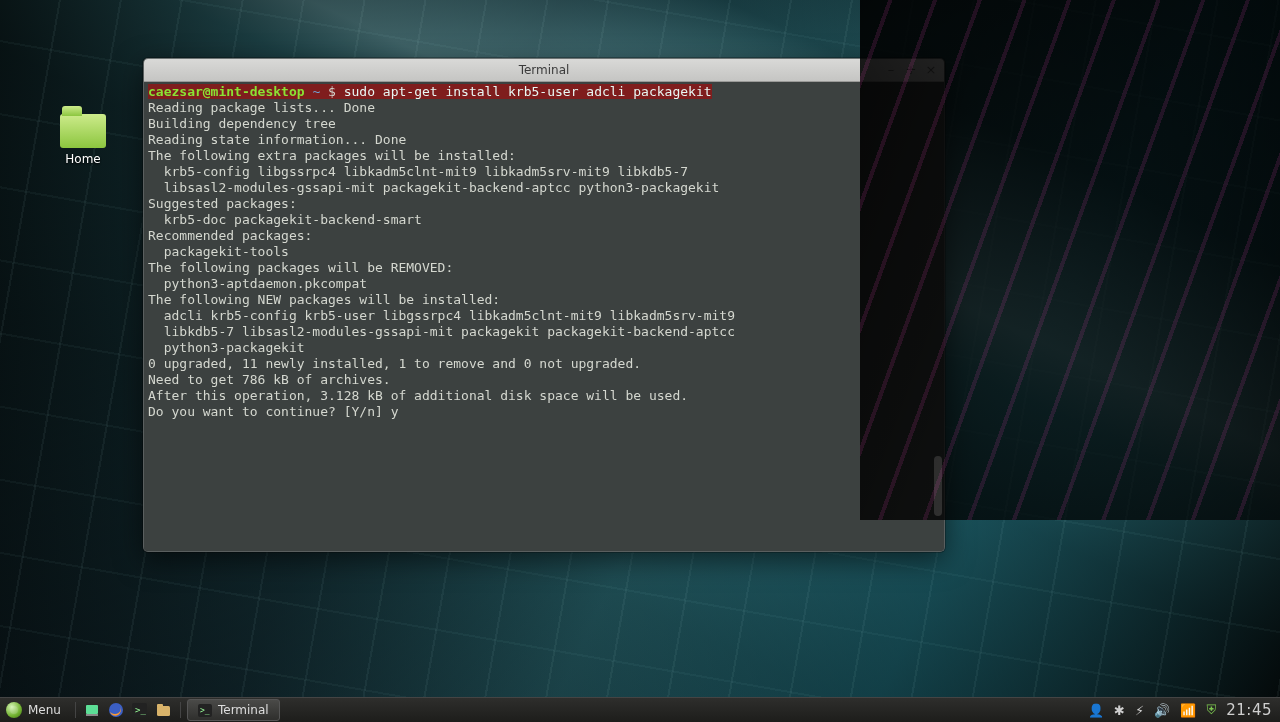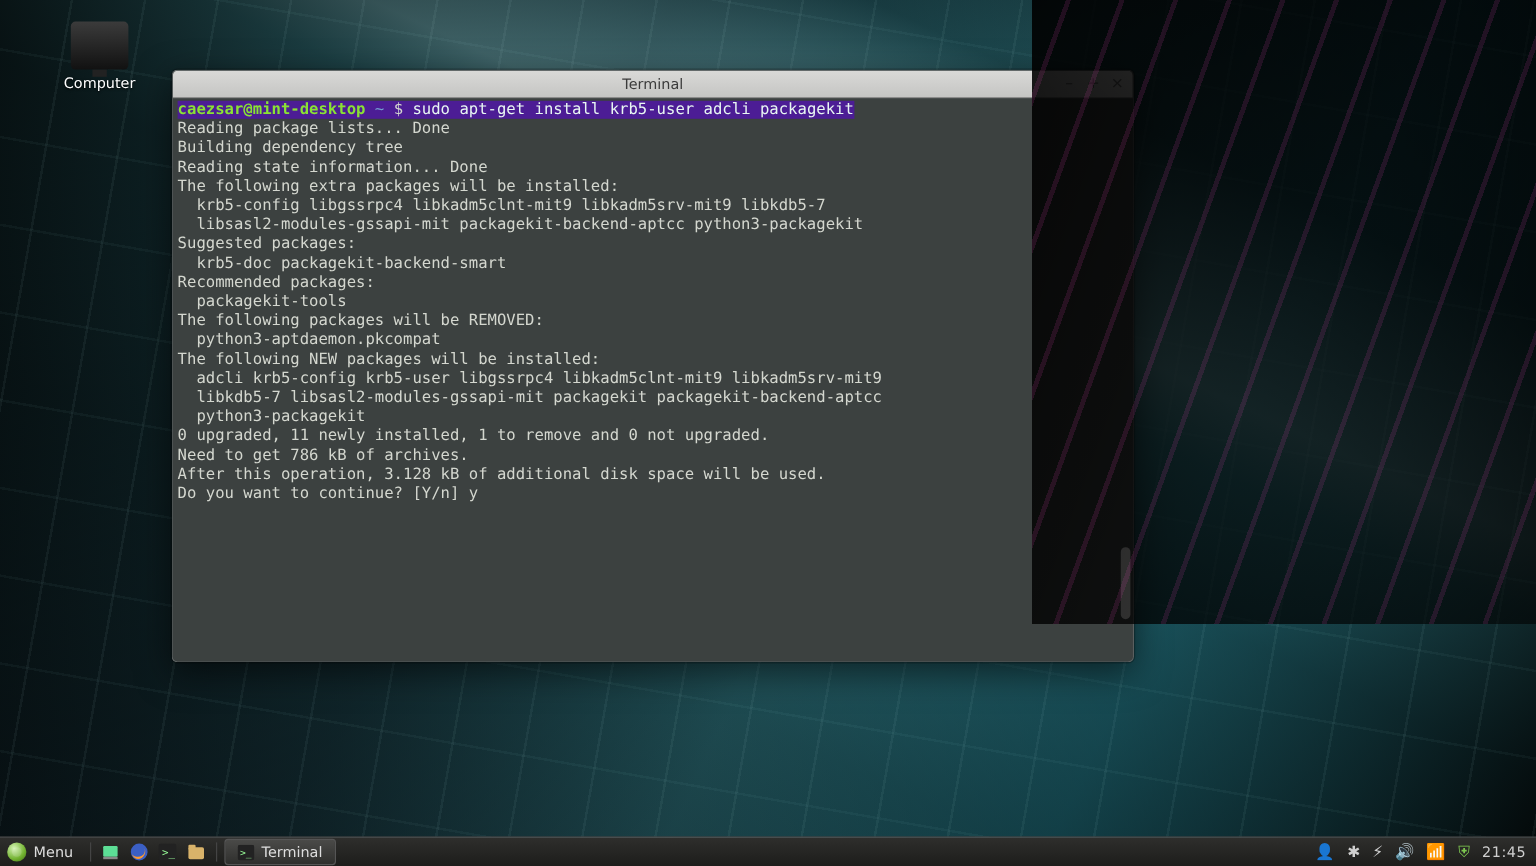--- a/index.html
+++ b/index.html
@@ -62,50 +62,50 @@
   background:#3c4140;
   font-family:"DejaVu Sans Mono","Ubuntu Mono",monospace;
   font-size:13px;line-height:16px;
   padding:2px 4px;color:#d4d7cf;
   position:relative;white-space:pre;
 }
 
 #prompt-line .user{color:#8ae234;font-weight:bold;}
 #prompt-line .path{color:#729fcf;}
 #prompt-line .sym{color:#d4d7cf;}
-#prompt-line .cmd-hl{background:#4c1d95;color:#e8f7f3;}
+#prompt-line .cmd-hl{background:#7f1d1d;color:#e8f7f3;}
 #term-scroll{position:absolute;right:2px;top:calc(100% - 100px);width:8px;height:60px;background:#cfcfcd;border-radius:4px;}
 
 #taskbar{
   position:absolute;left:0;right:0;bottom:0;height:24px;
   background:linear-gradient(#2e2e2c,#1d1d1b);
   border-top:1px solid #444;display:flex;align-items:center;color:#ddd;font-size:12px;text-align:center;
 }
 #menu-btn{display:flex;align-items:center;gap:6px;height:100%;padding:0 10px 0 6px;cursor:pointer;}
 #menu-btn .logo{width:16px;height:16px;border-radius:50%;background:radial-gradient(circle at 35% 30%,#d4f3b4,#71b12f 60%,#3f6b17);position:relative;}
 #menu-btn .logo::after{content:"";position:absolute;inset:4px;border-radius:50%;background:#fff;opacity:.15;}
 .tb-sep{width:1px;height:16px;background:#444;margin:0 4px;}
 .ql-icon{width:20px;height:20px;margin:0 2px;display:flex;align-items:center;justify-content:center;border-radius:3px;cursor:pointer;font-size:13px;}
 .task-btn{
   display:flex;align-items:center;gap:6px;height:20px;margin:0 2px;padding:0 10px;
   background:linear-gradient(#4a4a48,#2f2f2d);border:1px solid #555;border-radius:3px;cursor:pointer;
 }
 #tray{margin-left:auto;display:flex;align-items:center;gap:10px;padding:0 8px;color:#cfcfcf;}
 #tray .tic{font-size:13px;cursor:pointer;}
-#clock{font-size:12px;letter-spacing:.5px;}
+#clock{font-size:15px;letter-spacing:.5px;}
 
 </style>
 </head>
 <body>
 
 <div id="desktop">
 
-  <div id="ico-computer" class="desk-icon">
+  <div id="ico-home" class="desk-icon">
     <div class="ic"></div>
-    <div>Computer</div>
+    <div>Home</div>
   </div>
 
   <div id="term-win">
     <div id="term-titlebar">
       <span>Terminal</span>
       <div class="controls">
         <span>–</span>
         <span>+</span>
         <span>×</span>
       </div>

